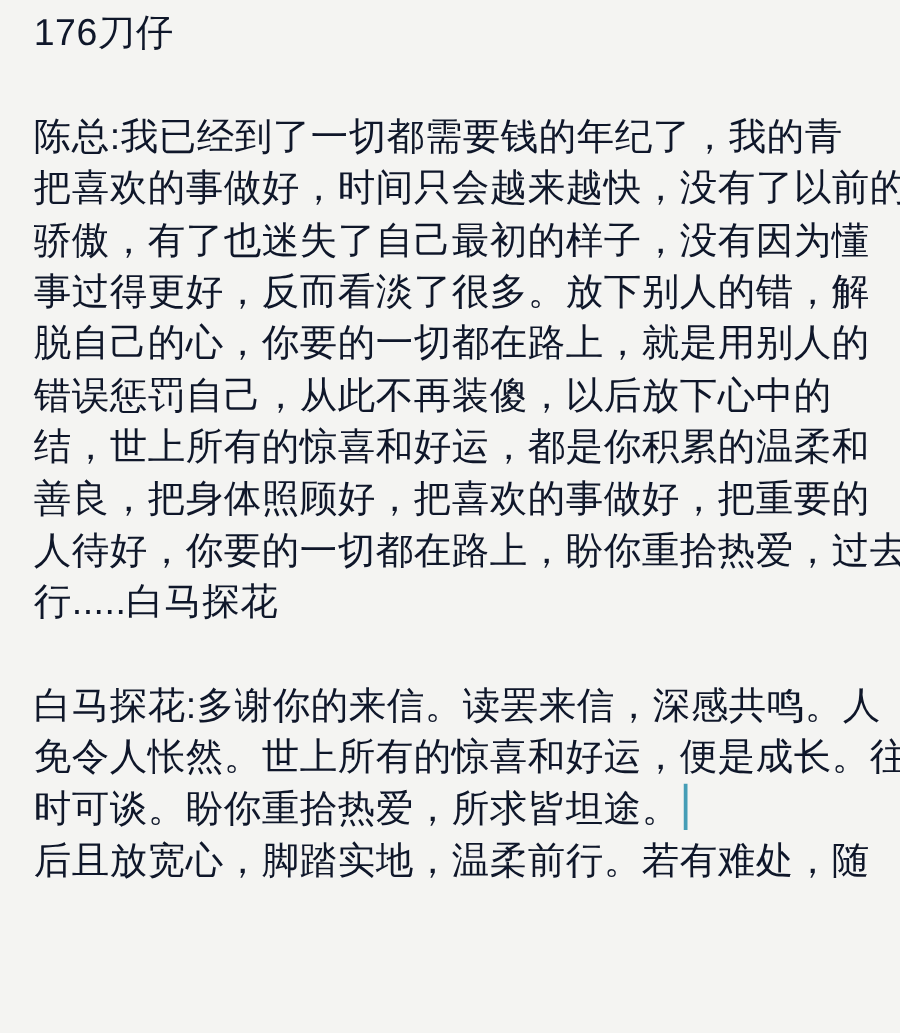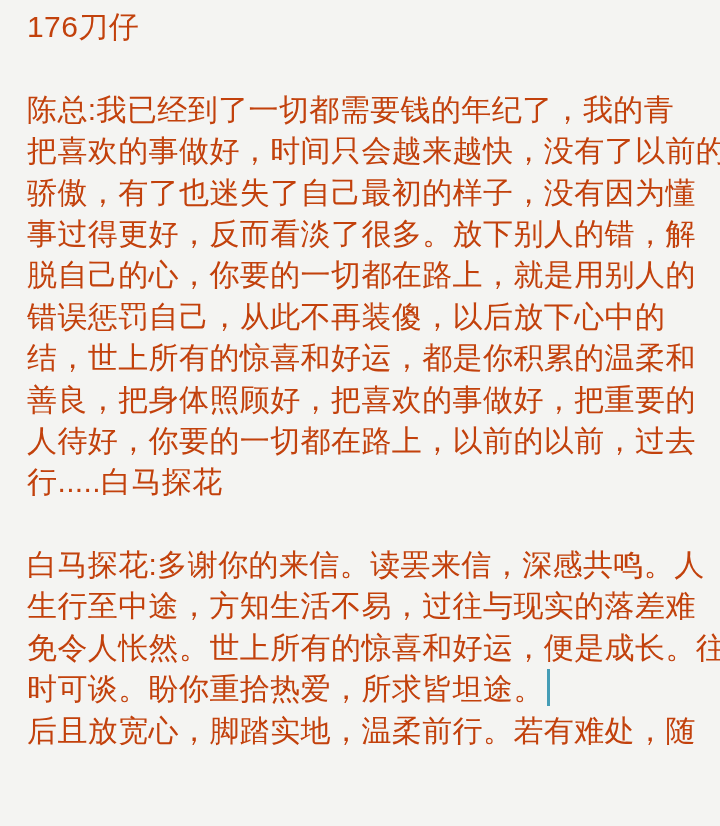--- a/index.html
+++ b/index.html
@@ -11,21 +11,21 @@
     height: 826px;
     background: #f4f4f2;
     overflow: hidden;
     font-family: "Liberation Sans", sans-serif;
   }
   .editor {
     box-sizing: border-box;
     width: 720px;
     height: 826px;
     padding: 6px 24px 0 27px;
-    color: #c2410c;
+    color: #0f172a;
     font-size: 30px;
     line-height: 41.4px;
     letter-spacing: 0.4px;
   }
   .text-line {
     white-space: nowrap;
     height: 41.4px;
   }
   .blank-line {
     height: 41.4px;
@@ -50,27 +50,26 @@
 
   <div>
     <div class="text-line">陈总:我已经到了一切都需要钱的年纪了，我的青</div>
     <div class="text-line">把喜欢的事做好，时间只会越来越快，没有了以前的</div>
     <div class="text-line">骄傲，有了也迷失了自己最初的样子，没有因为懂</div>
     <div class="text-line">事过得更好，反而看淡了很多。放下别人的错，解</div>
     <div class="text-line">脱自己的心，你要的一切都在路上，就是用别人的</div>
     <div class="text-line">错误惩罚自己，从此不再装傻，以后放下心中的</div>
     <div class="text-line">结，世上所有的惊喜和好运，都是你积累的温柔和</div>
     <div class="text-line">善良，把身体照顾好，把喜欢的事做好，把重要的</div>
-    <div class="text-line">人待好，你要的一切都在路上，以前的以前，过去</div>
+    <div class="text-line">人待好，你要的一切都在路上，盼你重拾热爱，过去</div>
     <div class="text-line">行.....白马探花</div>
   </div>
 
   <div class="blank-line"></div>
 
   <div>
     <div class="text-line">白马探花:多谢你的来信。读罢来信，深感共鸣。人</div>
-    <div class="text-line">生行至中途，方知生活不易，过往与现实的落差难</div>
     <div class="text-line">免令人怅然。世上所有的惊喜和好运，便是成长。往</div>
     <div class="text-line"><span>时可谈。盼你重拾热爱，所求皆坦途。</span><span class="cursor"></span></div>
     <div class="text-line">后且放宽心，脚踏实地，温柔前行。若有难处，随</div>
   </div>
 
 </div>
 
 </body></html>

